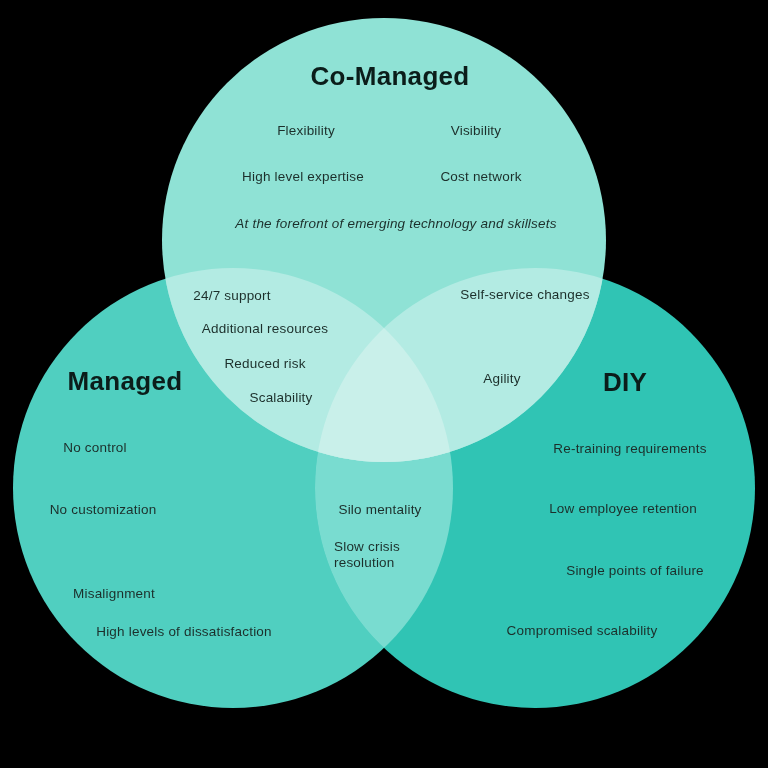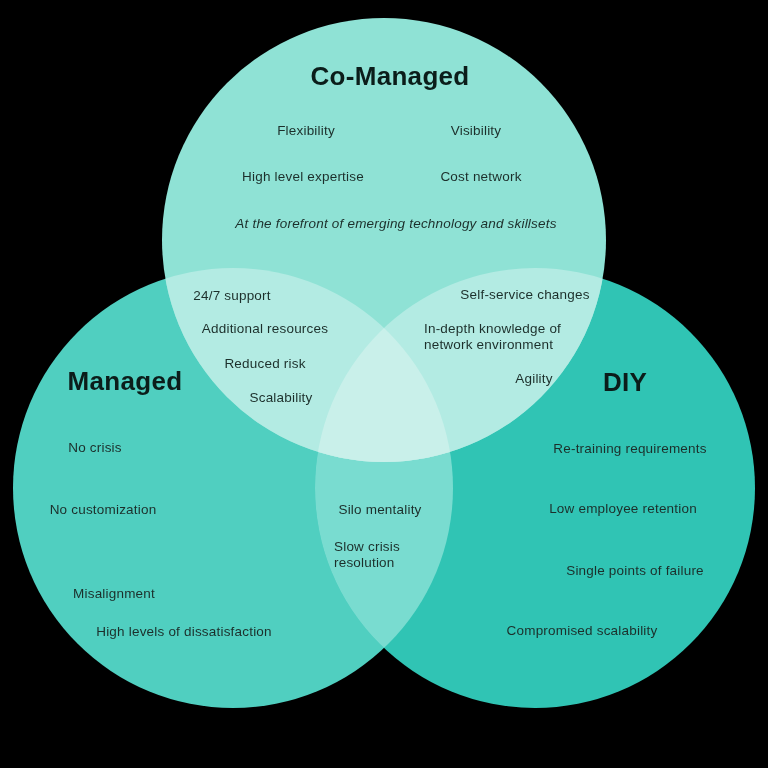--- a/index.html
+++ b/index.html
@@ -80,24 +80,23 @@
   <div class="lbl" style="left:303px; top:176px;">High level expertise</div>
   <div class="lbl" style="left:481px; top:176px;">Cost network</div>
   <div class="lbl" style="left:396px; top:223px;font-style:italic;">At the forefront of emerging technology and skillsets</div>
 
   <div class="lbl" style="left:232px; top:295px;">24/7 support</div>
   <div class="lbl" style="left:265px; top:328px;">Additional resources</div>
   <div class="lbl" style="left:265px; top:363px;">Reduced risk</div>
   <div class="lbl" style="left:281px; top:397px;">Scalability</div>
 
   <div class="lbl" style="left:525px; top:294px;">Self-service changes</div>
-  <div class="lbl wrap" style="left:503px; top:337px; width:158px;">In-depth knowledge of network environment</div>
-  <div class="lbl" style="left:534px; top:378px;">Agility</div>
+  <div class="lbl" style="left:502px; top:378px;">Agility</div>
 
-  <div class="lbl" style="left:95px;  top:447px;">No crisis</div>
+  <div class="lbl" style="left:95px;  top:447px;">No control</div>
   <div class="lbl" style="left:103px; top:509px;">No customization</div>
   <div class="lbl" style="left:114px; top:569px;margin-top:24px;">Misalignment</div>
   <div class="lbl" style="left:184px; top:631px;">High levels of dissatisfaction</div>
 
   <div class="lbl" style="left:630px; top:448px;">Re-training requirements</div>
   <div class="lbl" style="left:623px; top:508px;">Low employee retention</div>
   <div class="lbl" style="left:635px; top:570px;">Single points of failure</div>
   <div class="lbl" style="left:582px; top:630px;">Compromised scalability</div>
 
   <div class="lbl" style="left:380px; top:509px;">Silo mentality</div>

